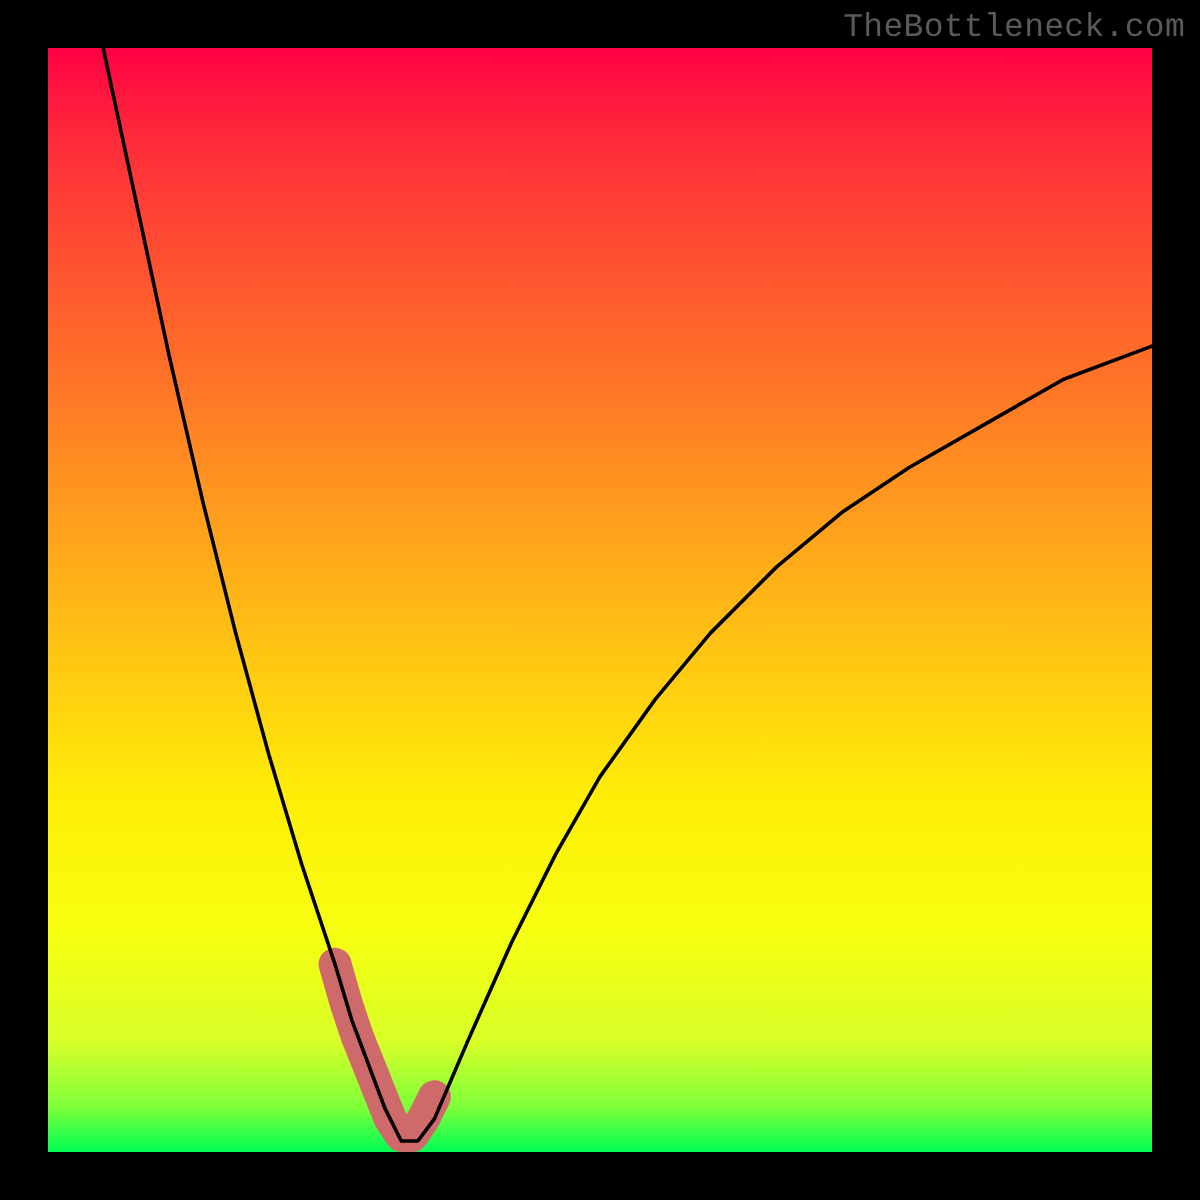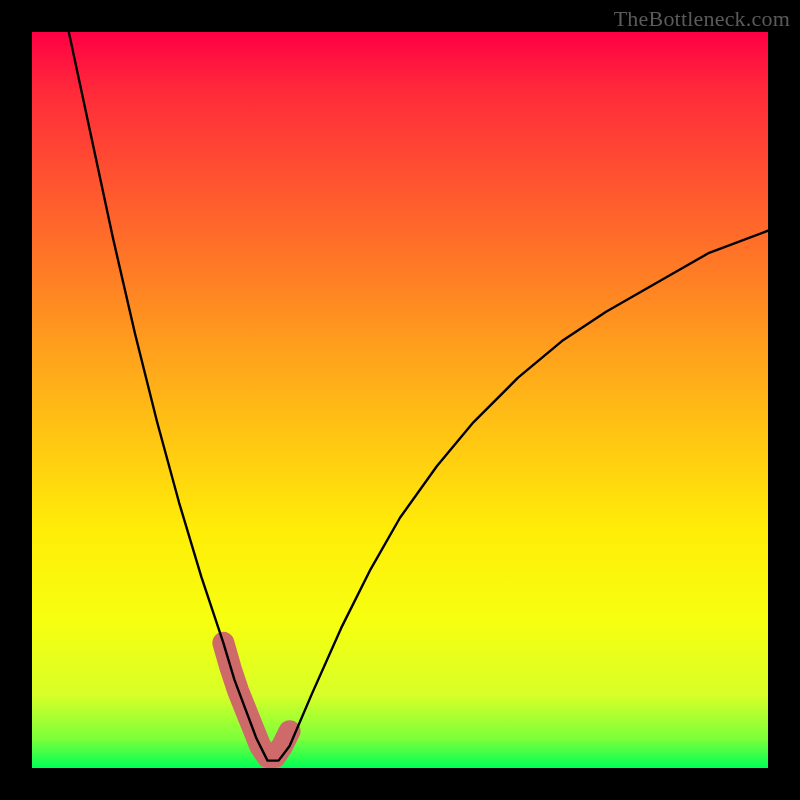--- a/index.html
+++ b/index.html
@@ -32,21 +32,21 @@
       #ffee08 68%,
       #f7ff10 80%,
       #d8ff28 90%,
       #7dff3a 96%,
       #00ff55 100%);
   }
   .watermark {
     position: absolute;
     top: 6px;
     right: 10px;
-    font-family: Liberation Serif, serif;
+    font-family: Liberation Mono, monospace;
     font-size: 22px;
     color: #5a5a5a;
     letter-spacing: 0.2px;
     user-select: none;
   }
   svg { display: block; }
 </style>
 </head>
 <body>
 

